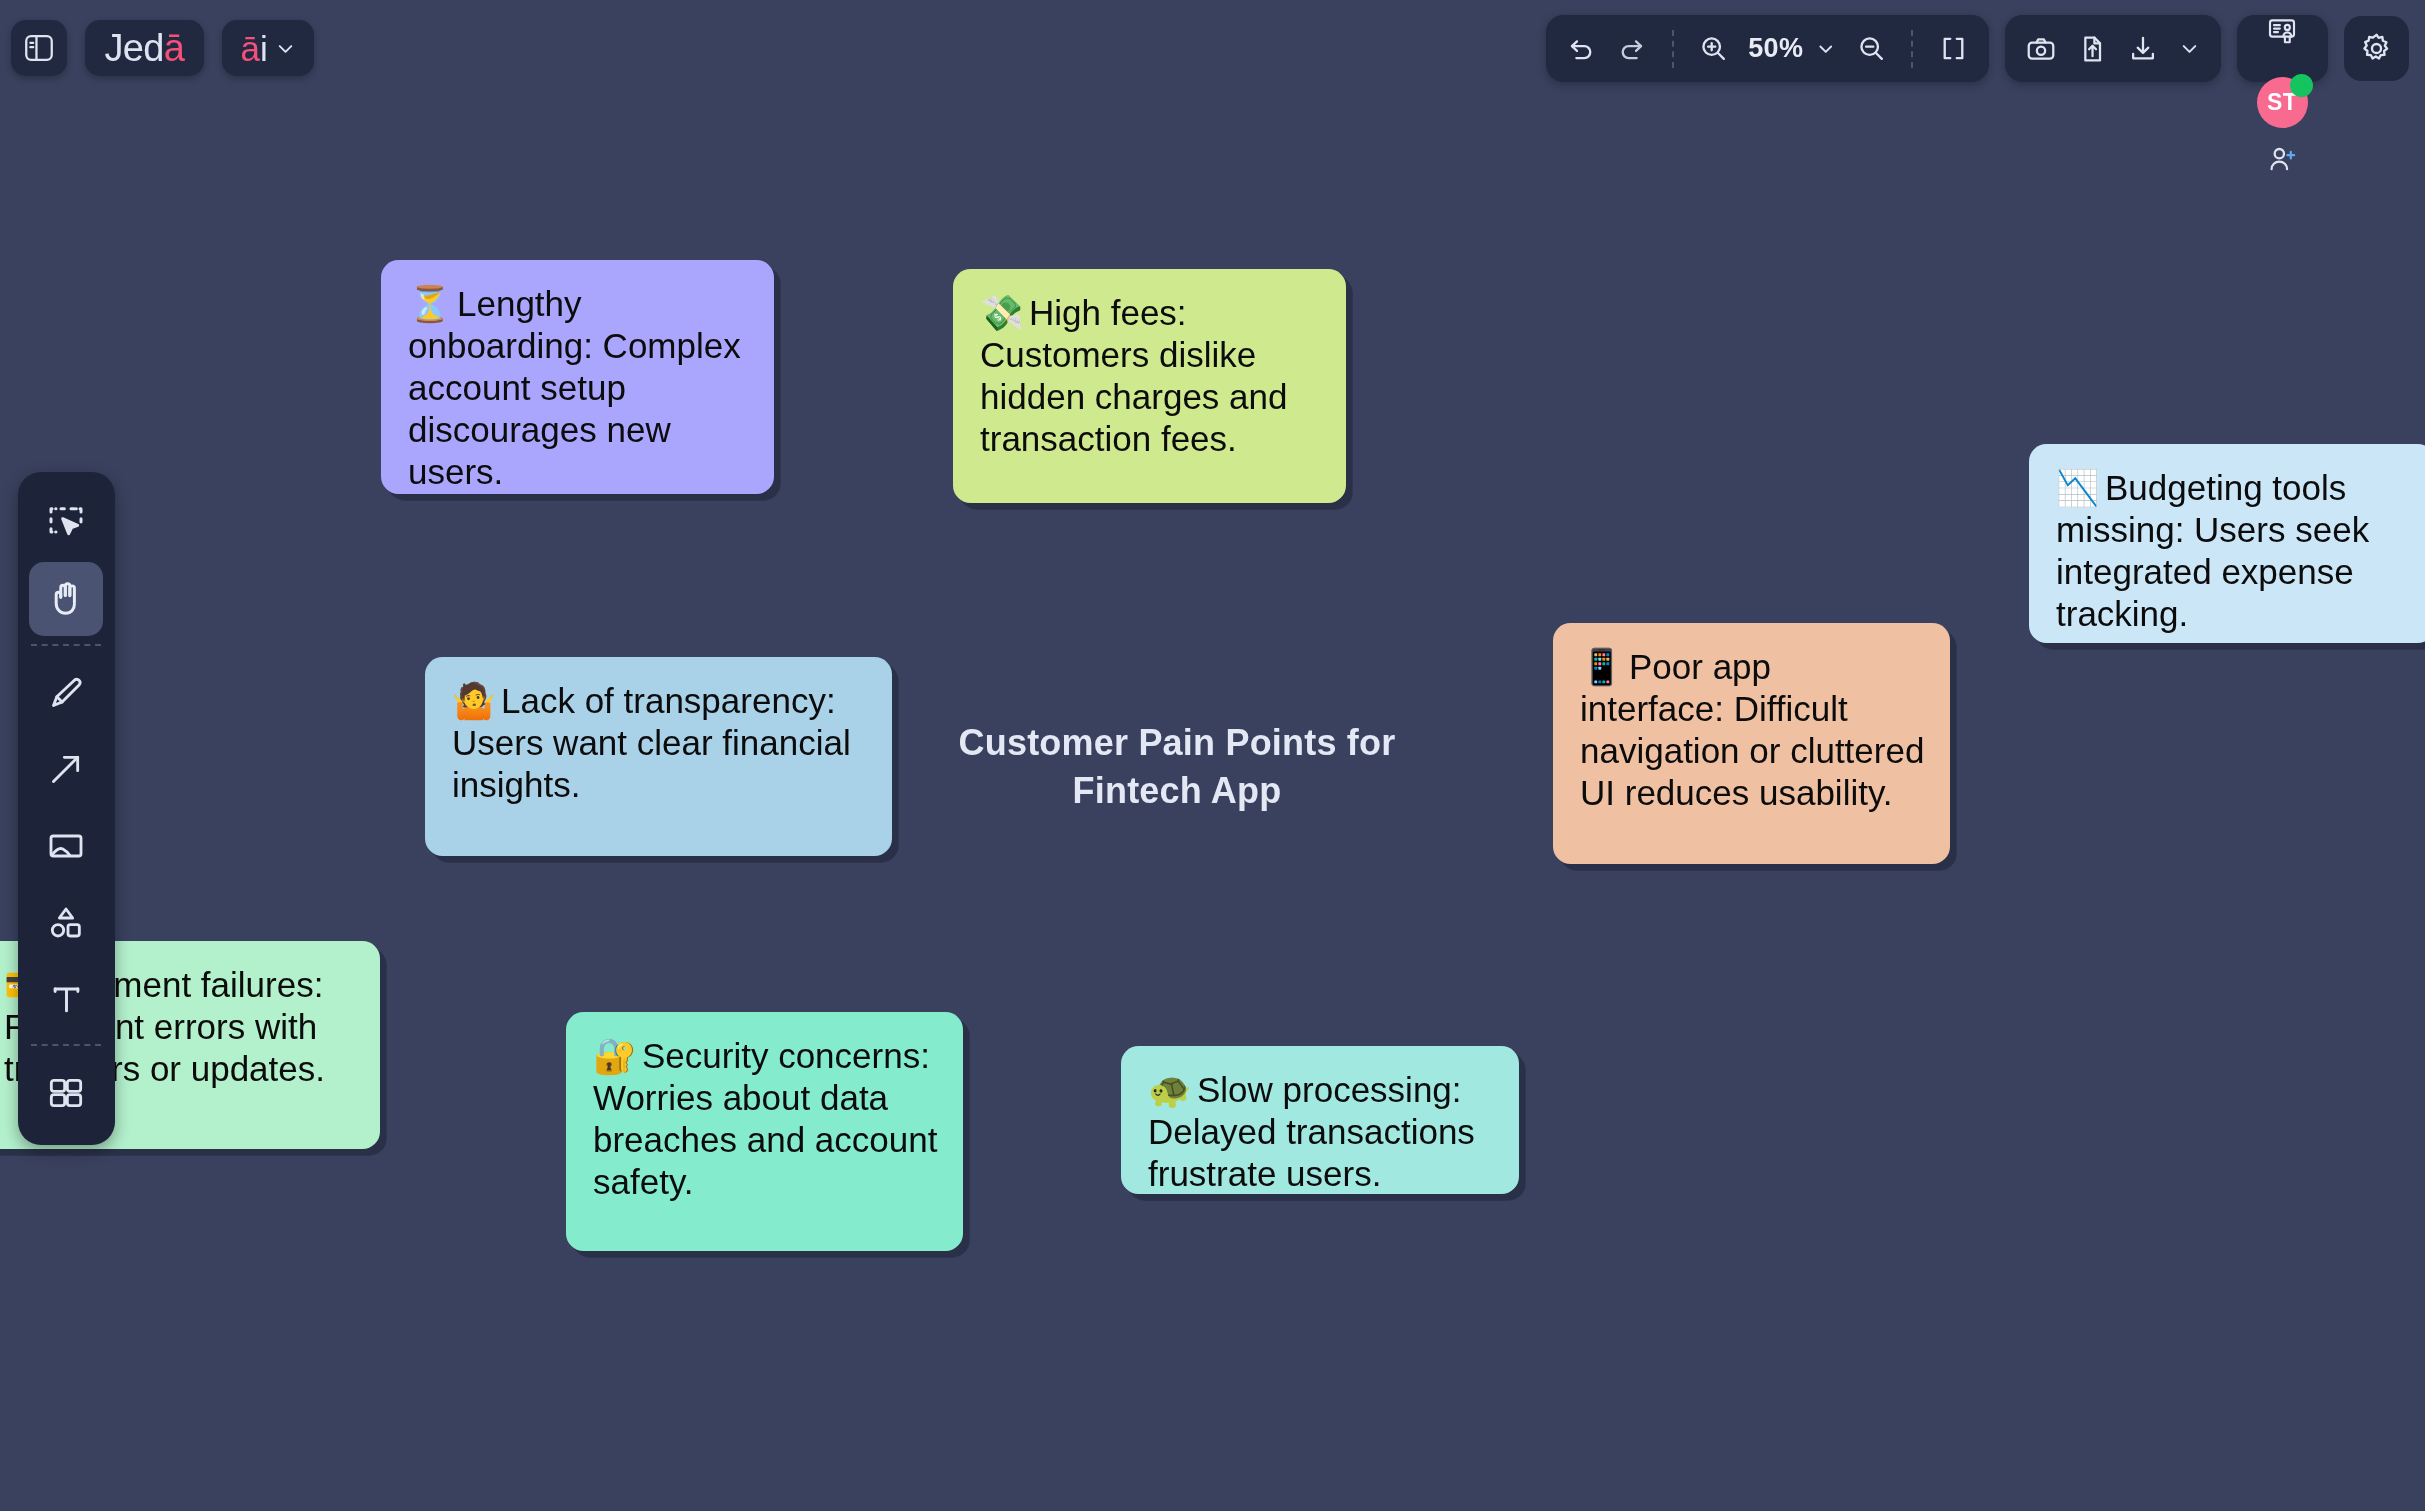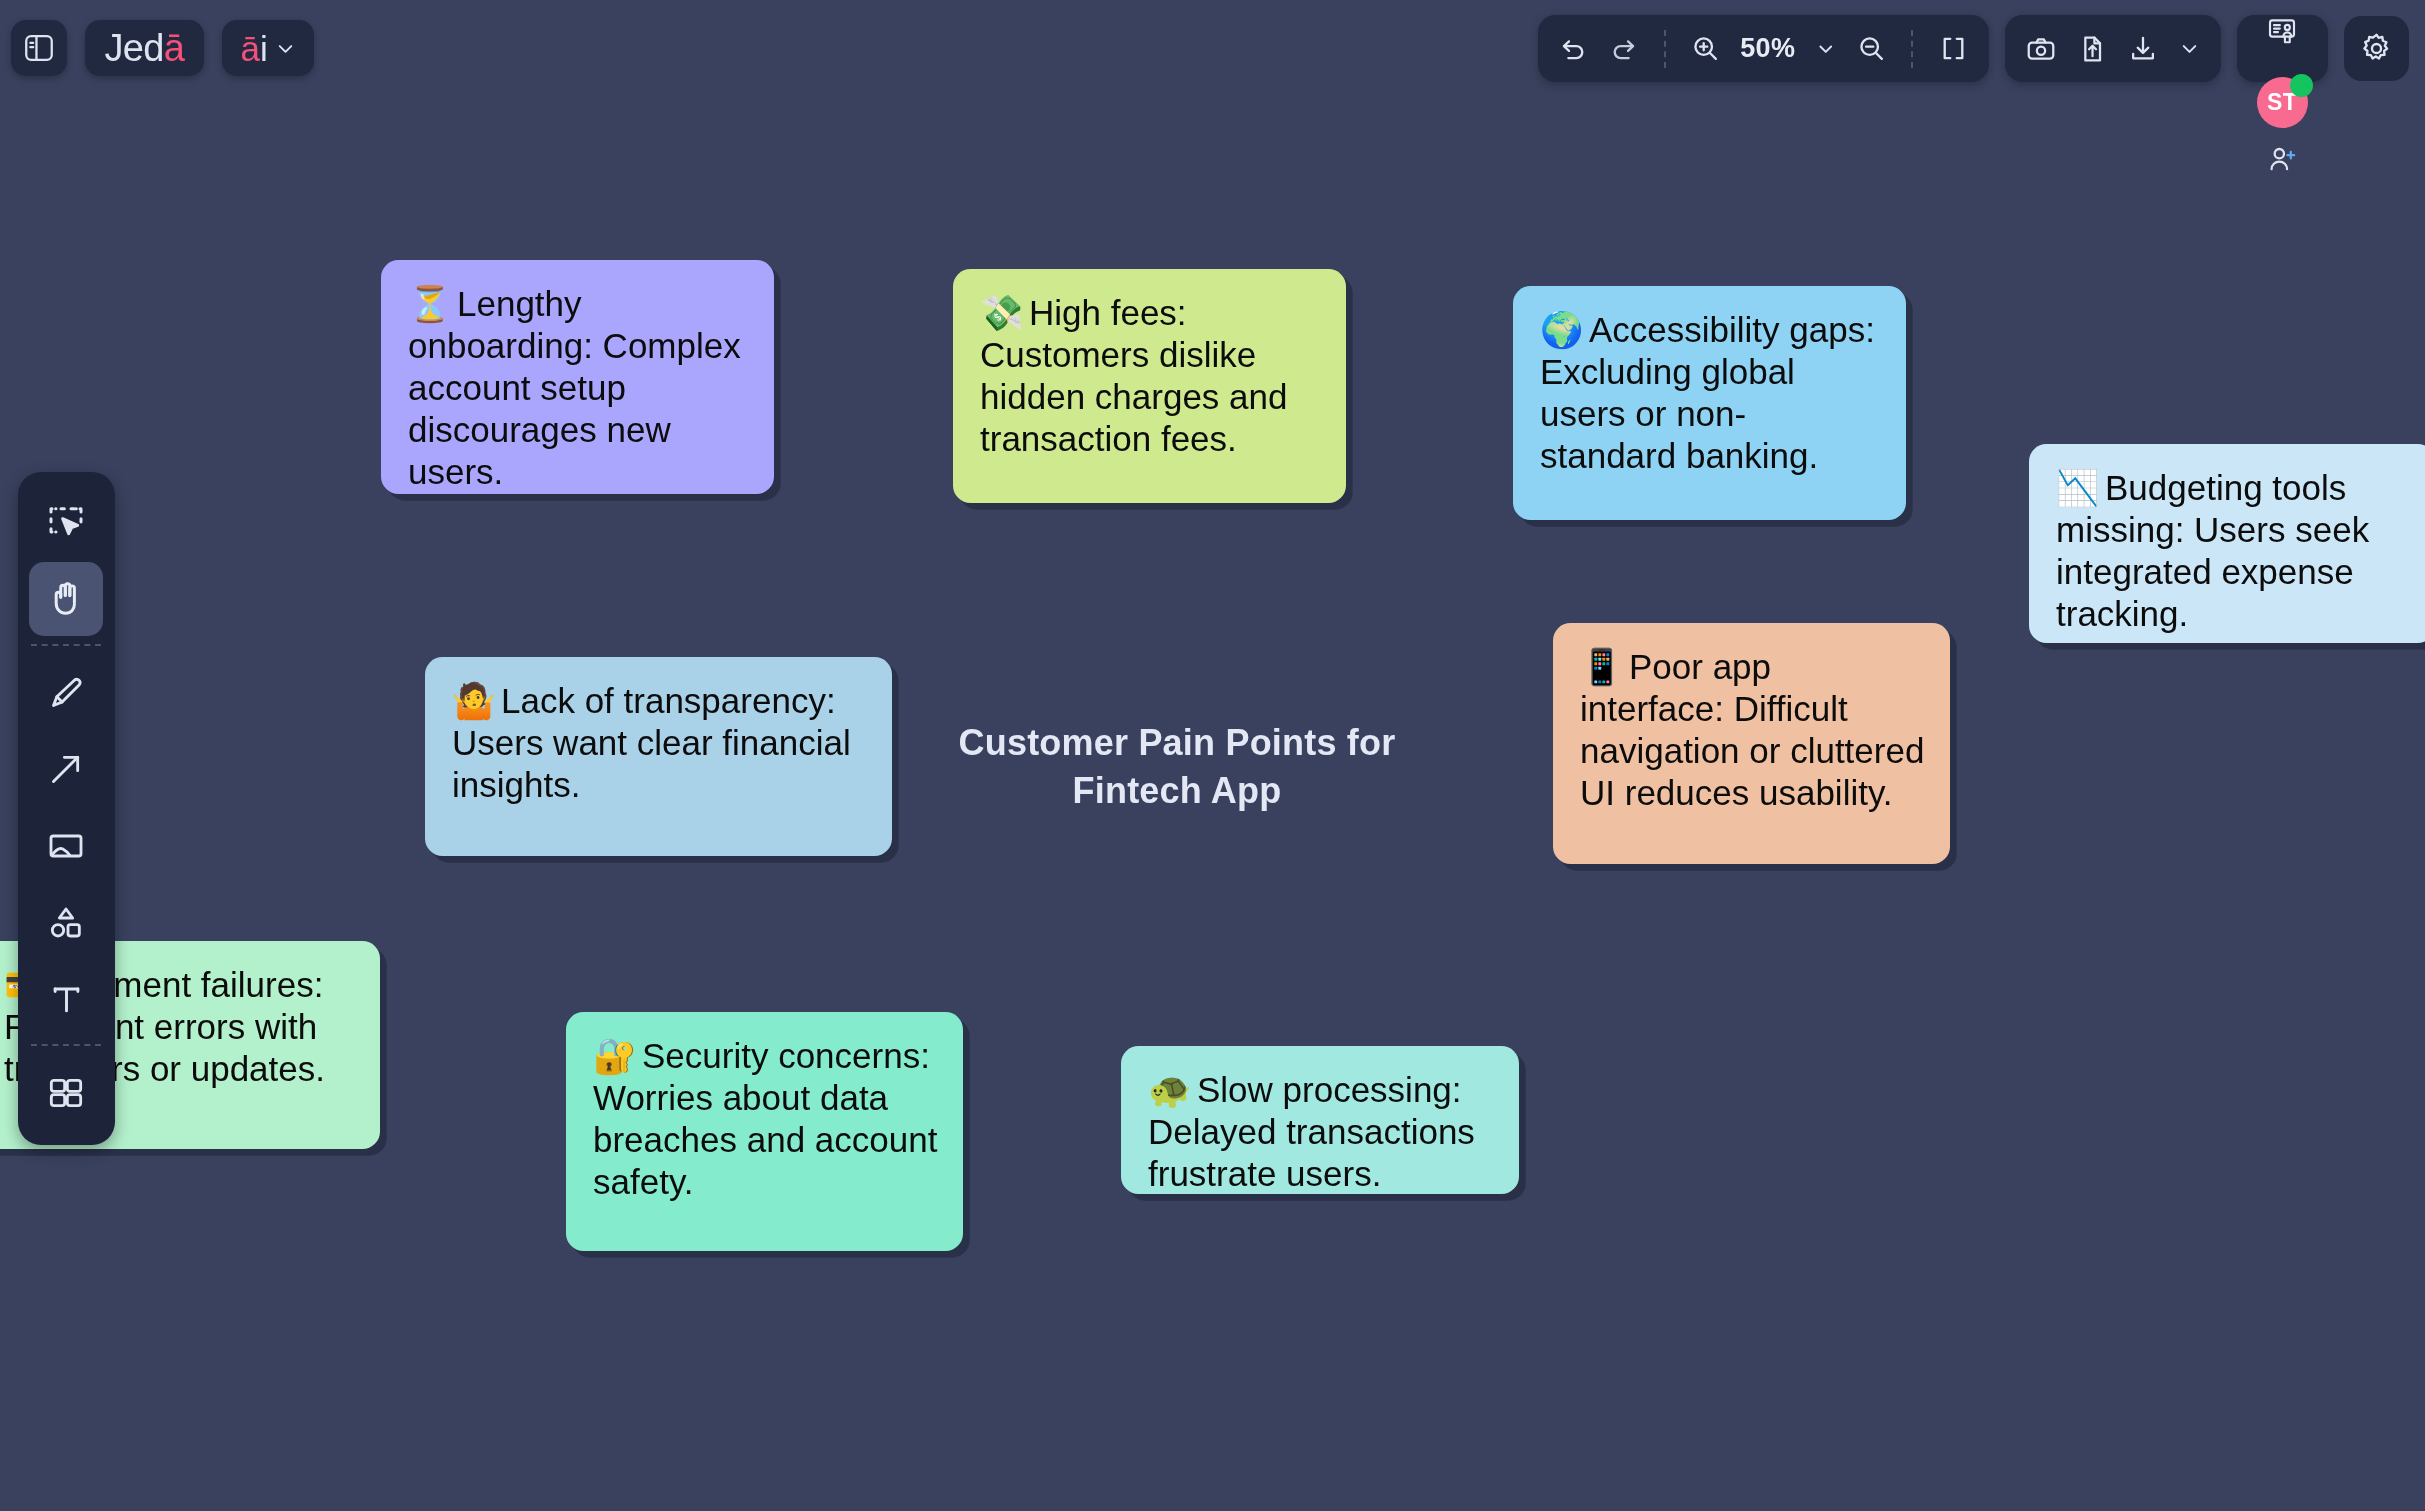--- a/index.html
+++ b/index.html
@@ -80,23 +80,20 @@
   </div>
 
   <div class="note" style="left:381px; top:260px; width:393px; height:234px; background:#aaa6fd;">
     <span class="emj">⏳</span><span>Lengthy onboarding: Complex account setup discourages new users.</span>
   </div>
 
   <div class="note" style="left:953px; top:269px; width:393px; height:234px; background:#cfe98f;">
     <span class="emj">💸</span><span>High fees: Customers dislike hidden charges and transaction fees.</span>
   </div>
 
-  <div class="note" style="left:1513px; top:286px; width:393px; height:234px; background:#8fd3f4;">
-    <span class="emj">🌍</span><span>Accessibility gaps: Excluding global users or non-standard banking.</span>
-  </div>
 
   <div class="note" style="left:2029px; top:444px; width:406px; height:199px; background:#cbe6f7;">
     <span class="emj">📉</span><span>Budgeting tools missing: Users seek integrated expense tracking.</span>
   </div>
 
   <div class="note" style="left:425px; top:657px; width:467px; height:199px; background:#a9d1e8;">
     <span class="emj">🤷</span><span>Lack of transparency: Users want clear financial insights.</span>
   </div>
 
   <div class="note" style="left:1553px; top:623px; width:397px; height:241px; background:#f0c0a2;">
@@ -223,21 +220,21 @@
 
       <div class="divider"></div>
 
       <div class="icon-btn">
         <svg width="31" height="31" viewBox="0 0 24 24" fill="none" stroke="#dfe4f0" stroke-width="1.8" stroke-linecap="round" stroke-linejoin="round">
           <circle cx="10.6" cy="10.6" r="6.4"></circle>
           <path d="M10.6 7.8v5.6M7.8 10.6h5.6"></path>
           <path d="M15.3 15.3L20 20"></path>
         </svg>
       </div>
-      <div class="icon-btn" style="gap:12px;">
+      <div class="icon-btn" style="gap:4px;">
         <span class="zoom-label">50%</span>
         <svg width="21.5" height="21.5" viewBox="0 0 24 24" fill="none" stroke="#dfe4f0" stroke-width="2.1" stroke-linecap="round" stroke-linejoin="round" style="margin-left:8px;">
           <path d="M6 9.5l6 6 6-6"></path>
         </svg>
       </div>
       <div class="icon-btn">
         <svg width="31" height="31" viewBox="0 0 24 24" fill="none" stroke="#dfe4f0" stroke-width="1.8" stroke-linecap="round" stroke-linejoin="round">
           <circle cx="10.6" cy="10.6" r="6.4"></circle>
           <path d="M7.8 10.6h5.6"></path>
           <path d="M15.3 15.3L20 20"></path>

